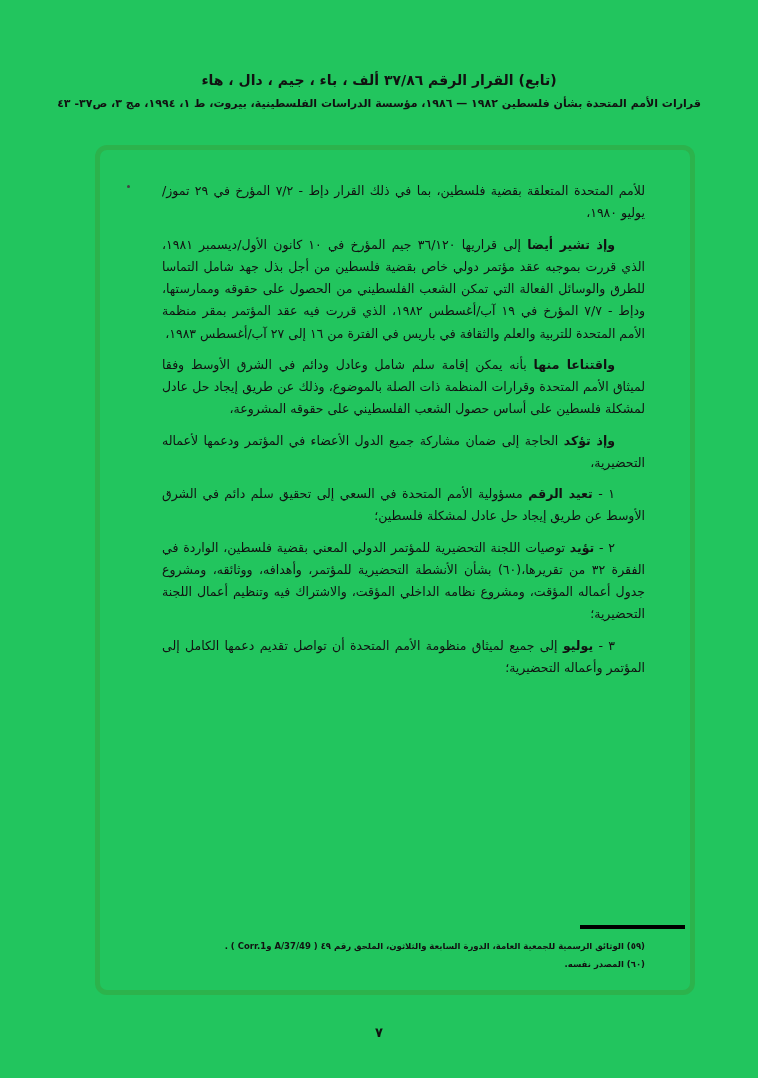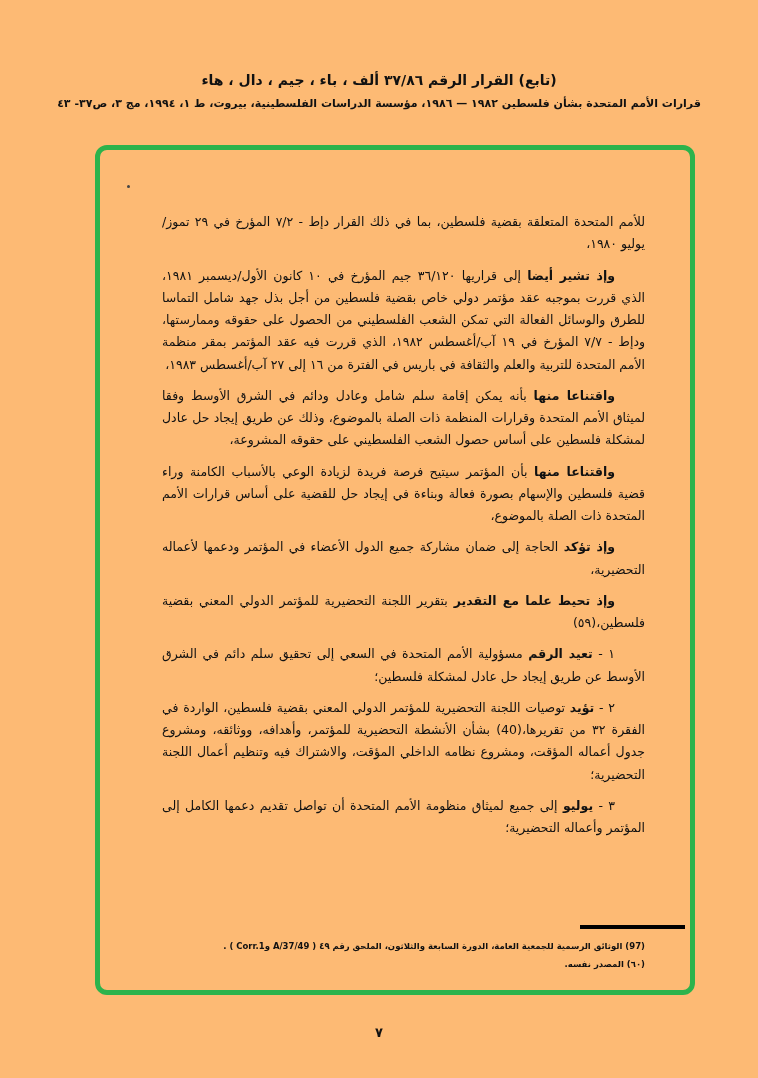--- a/index.html
+++ b/index.html
@@ -1,21 +1,21 @@
 <!DOCTYPE html>
 <html lang="ar"><head>
 <meta charset="utf-8">
 <style>
   html, body { margin: 0; padding: 0; background: #ffffff; }
   .page {
     position: relative;
     width: 758px;
     height: 1078px;
     margin: 0 auto;
-    background: #fdba74;
+    background: #22c55e;
     font-family: "DejaVu Sans", sans-serif;
     color: #111;
     overflow: hidden;
   }
   .header {
     position: absolute;
     top: 72px;
     left: 0;
     right: 0;
     text-align: center;
@@ -42,21 +42,20 @@
     border-radius: 12px;
     direction: rtl;
     padding: 30px 45px 16px 62px;
   }
   .body-text {
     font-size: 12.5px;
     line-height: 1.78;
     text-align: justify;
     height: 690px;
     overflow: hidden;
-    margin-top: 31px;
   }
   .para {
     margin: 0 0 9px 0;
     text-indent: 30px;
   }
   .para.first { text-indent: 0; }
   .lead { font-weight: bold; }
   .pnum { font-weight: normal; }
   .footnotes {
     position: absolute;
@@ -111,36 +110,34 @@
 
   <div class="green-box">
     <div class="body-text">
 
       <p class="para first"><span class="pnum"></span><span class="lead"></span><span>للأمم المتحدة المتعلقة بقضية فلسطين، بما في ذلك القرار دإط - ٧/٢ المؤرخ في ٢٩ تموز/يوليو ١٩٨٠،</span></p>
 
       <p class="para"><span class="pnum"></span><span class="lead">وإذ تشير أيضا</span><span> إلى قراريها ٣٦/١٢٠ جيم المؤرخ في ١٠ كانون الأول/ديسمبر ١٩٨١، الذي قررت بموجبه عقد مؤتمر دولي خاص بقضية فلسطين من أجل بذل جهد شامل التماسا للطرق والوسائل الفعالة التي تمكن الشعب الفلسطيني من الحصول على حقوقه وممارستها، ودإط - ٧/٧ المؤرخ في ١٩ آب/أغسطس ١٩٨٢، الذي قررت فيه عقد المؤتمر بمقر منظمة الأمم المتحدة للتربية والعلم والثقافة في باريس في الفترة من ١٦ إلى ٢٧ آب/أغسطس ١٩٨٣،</span></p>
 
       <p class="para"><span class="pnum"></span><span class="lead">واقتناعا منها</span><span> بأنه يمكن إقامة سلم شامل وعادل ودائم في الشرق الأوسط وفقا لميثاق الأمم المتحدة وقرارات المنظمة ذات الصلة بالموضوع، وذلك عن طريق إيجاد حل عادل لمشكلة فلسطين على أساس حصول الشعب الفلسطيني على حقوقه المشروعة،</span></p>
 
-      <p class="para"><span class="pnum"></span><span class="lead">واقتناعا منها</span><span> بأن المؤتمر سيتيح فرصة فريدة لزيادة الوعي بالأسباب الكامنة وراء قضية فلسطين والإسهام بصورة فعالة وبناءة في إيجاد حل للقضية على أساس قرارات الأمم المتحدة ذات الصلة بالموضوع،</span></p>
 
       <p class="para"><span class="pnum"></span><span class="lead">وإذ تؤكد</span><span> الحاجة إلى ضمان مشاركة جميع الدول الأعضاء في المؤتمر ودعمها لأعماله التحضيرية،</span></p>
 
-      <p class="para"><span class="pnum"></span><span class="lead">وإذ تحيط علما مع التقدير</span><span> بتقرير اللجنة التحضيرية للمؤتمر الدولي المعني بقضية فلسطين،(٥٩)</span></p>
 
       <p class="para"><span class="pnum">١ - </span><span class="lead">تعيد الرقم</span><span> مسؤولية الأمم المتحدة في السعي إلى تحقيق سلم دائم في الشرق الأوسط عن طريق إيجاد حل عادل لمشكلة فلسطين؛</span></p>
 
-      <p class="para"><span class="pnum">٢ - </span><span class="lead">تؤيد</span><span> توصيات اللجنة التحضيرية للمؤتمر الدولي المعني بقضية فلسطين، الواردة في الفقرة ٣٢ من تقريرها،(40) بشأن الأنشطة التحضيرية للمؤتمر، وأهدافه، ووثائقه، ومشروع جدول أعماله المؤقت، ومشروع نظامه الداخلي المؤقت، والاشتراك فيه وتنظيم أعمال اللجنة التحضيرية؛</span></p>
+      <p class="para"><span class="pnum">٢ - </span><span class="lead">تؤيد</span><span> توصيات اللجنة التحضيرية للمؤتمر الدولي المعني بقضية فلسطين، الواردة في الفقرة ٣٢ من تقريرها،(٦٠) بشأن الأنشطة التحضيرية للمؤتمر، وأهدافه، ووثائقه، ومشروع جدول أعماله المؤقت، ومشروع نظامه الداخلي المؤقت، والاشتراك فيه وتنظيم أعمال اللجنة التحضيرية؛</span></p>
 
       <p class="para"><span class="pnum">٣ - </span><span class="lead">يوليو</span><span> إلى جميع لميثاق منظومة الأمم المتحدة أن تواصل تقديم دعمها الكامل إلى المؤتمر وأعماله التحضيرية؛</span></p>
 
     </div>
 
     <div class="footnotes">
       <div class="footnote-rule"></div>
-      <div class="footnote-line">(97) الوثائق الرسمية للجمعية العامة، الدورة السابعة والثلاثون، الملحق رقم ٤٩ ( A/37/49 وCorr.1 ) .</div>
+      <div class="footnote-line">(٥٩) الوثائق الرسمية للجمعية العامة، الدورة السابعة والثلاثون، الملحق رقم ٤٩ ( A/37/49 وCorr.1 ) .</div>
       <div class="footnote-line">(٦٠) المصدر نفسه.</div>
     </div>
   </div>
 
   <div class="page-number">٧</div>
 
 </div>
 
 </body></html>

